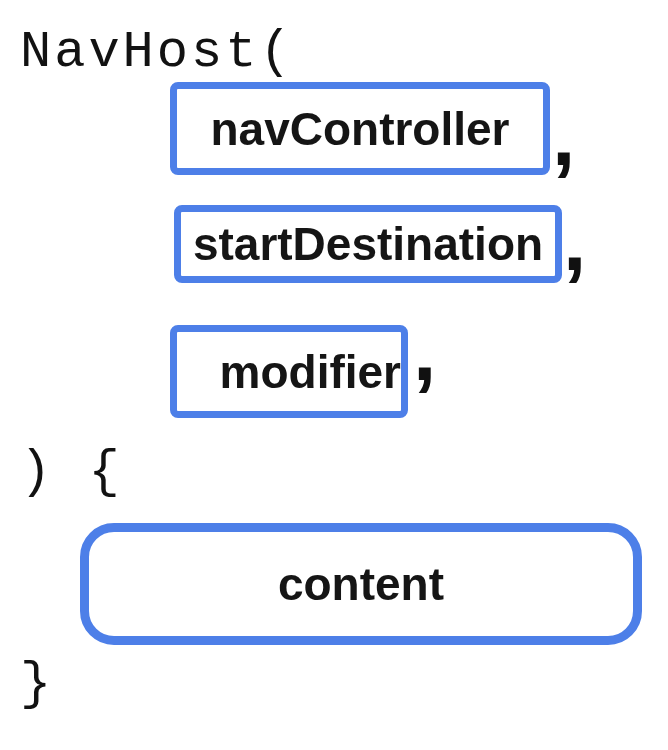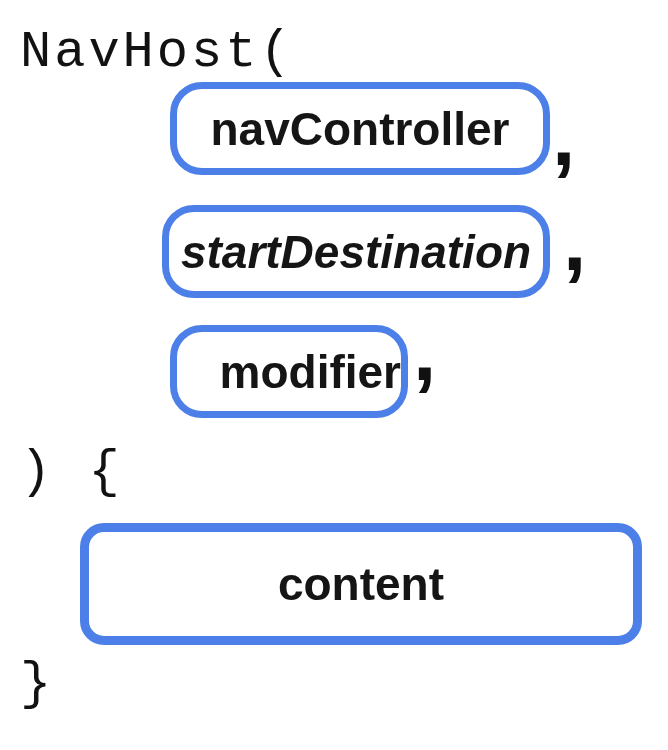--- a/index.html
+++ b/index.html
@@ -21,21 +21,21 @@
     letter-spacing: 3px;
     line-height: 1.2;
     color: #121212;
     white-space: pre;
   }
   .param-box {
     position: absolute;
     box-sizing: border-box;
     background: #ffffff;
     border: 7px solid var(--accent, #4d7fe8);
-    border-radius: 32px;
+    border-radius: 8px;
     display: flex;
     align-items: center;
     justify-content: center;
     font-family: "Liberation Sans", sans-serif;
     font-weight: 600;
     font-size: 46px;
     color: #151515;
   }
   .content-box {
     border-width: 9px;
@@ -46,26 +46,26 @@
     font-family: "Liberation Sans", sans-serif;
     font-weight: 700;
     font-size: 84px;
     line-height: 1;
     color: #111111;
   }
   
   #line-navhost   { left: 20px;  top: 22px; }
   #box-param-1    { left: 170px; top: 82px;  width: 380px; height: 93px; }
   #comma-1        { left: 552px; top: 94px;  }
-  #box-param-2    { left: 162px; top: 205px; width: 388px; height: 93px; font-style: italic; }
+  #box-param-2    { left: 174px; top: 205px; width: 388px; height: 78px; }
   #comma-2        { left: 563px; top: 199px; }
   #box-param-3    { left: 170px; top: 325px; width: 238px; height: 93px; justify-content: flex-end; }
   #comma-3        { left: 413px; top: 309px; }
   #line-open      { left: 20px;  top: 442px; }
-  #box-content    { left: 80px;  top: 523px; width: 562px; height: 122px; border-radius: 24px; }
+  #box-content    { left: 80px;  top: 523px; width: 562px; height: 122px; }
   #line-close     { left: 20px;  top: 654px; }
 </style>
 </head>
 <body>
 
 <div class="canvas">
 
   <div id="line-navhost" class="code">NavHost(</div>
 
   <div id="box-param-1" class="param-box">

